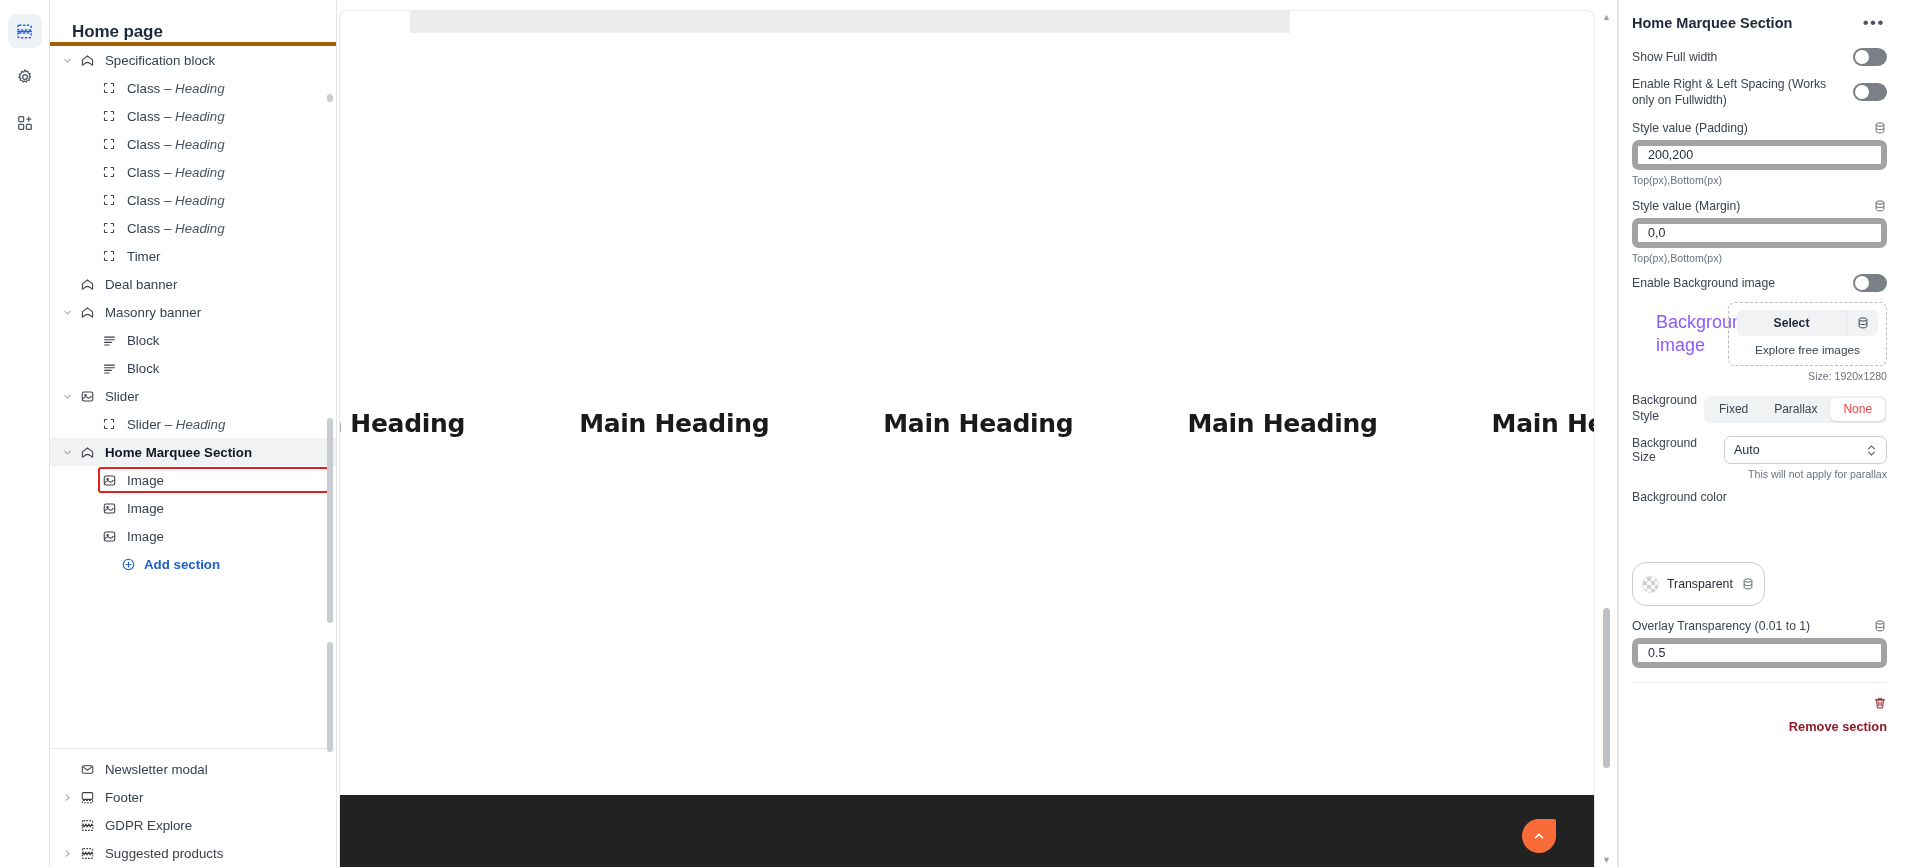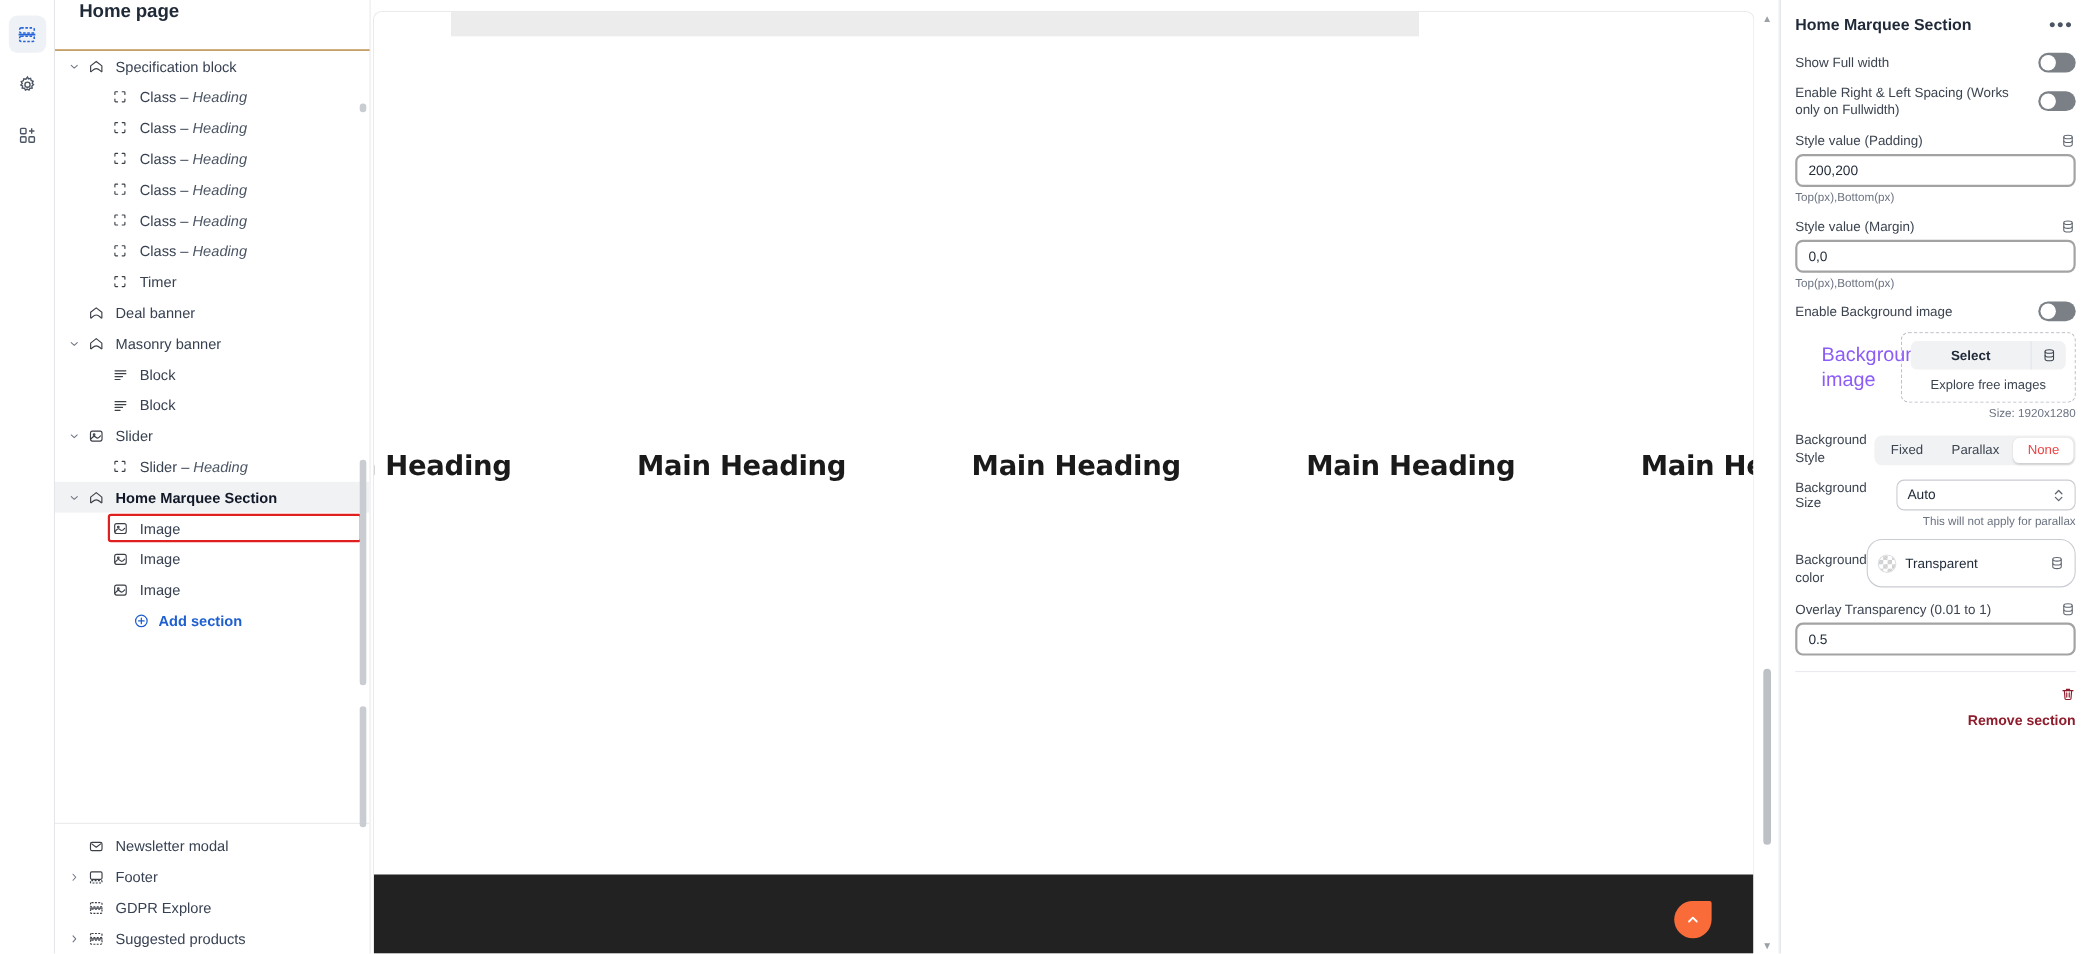--- a/index.html
+++ b/index.html
@@ -47,23 +47,23 @@
     flex: 0 0 287px;
     background: #ffffff;
     border-right: 1px solid #e4e6ea;
     position: relative;
     display: flex;
     flex-direction: column;
   }
   .sidebar-header {
     height: 46px;
     flex: 0 0 46px;
-    display: flex; align-items: flex-start;
+    display: flex; align-items: flex-end;
     padding: 0 0 0 22px;
-    border-bottom: 1px solid #a16207;
+    border-bottom: 4px solid #a16207;
   }
   .sidebar-title {
     font-size: 17px;
     font-weight: 700;
     color: #1f2937;
     letter-spacing: -0.1px;
   }
   .tree-wrap {
     position: relative;
     flex: 1 1 auto;
@@ -300,21 +300,21 @@
   .field-head {
     display: flex; align-items: center; justify-content: space-between;
     margin-top: 13px;
   }
   .field-lbl { font-size: 12.2px; color: #3c4450; }
   .db-icon { color: #5f6570; display: flex; align-items: center; cursor: pointer; }
   .txtinput {
     width: 100%;
     height: 30px;
     margin-top: 5px;
-    border: 2px solid #a3a3a3;
+    border: 6px solid #a3a3a3;
     border-radius: 7px;
     background: #ffffff;
     font-family: "Liberation Sans", sans-serif;
     font-size: 12.5px;
     color: #1f2937;
     padding: 0 10px;
     outline: none;
   }
   .hint {
     font-size: 10.6px; color: #6b7280; margin-top: 4px;
@@ -376,21 +376,21 @@
     height: 28px;
     border: 1px solid #c9ccd1;
     border-radius: 7px;
     display: flex; align-items: center; justify-content: space-between;
     padding: 0 9px;
     font-size: 12.5px; color: #1f2937;
     cursor: pointer;
     background: #ffffff;
   }
   .stepper { color: #5f6570; font-size: 10px; line-height: 8px; text-align: center; }
-  .color-row { display: flex; align-items: flex-end; margin-top: 10px; }
+  .color-row { display: flex; align-items: flex-start; gap: 10px; margin-top: 10px; flex-direction: column; }
   .color-lbl { font-size: 12.2px; color: #3c4450; flex: 0 0 62px; line-height: 1.3; }
   .colorbox {
     flex: 1 1 auto;
     height: 44px;
     border: 1px solid #c9ccd1;
     border-radius: 14px;
     display: flex; align-items: center;
     padding: 0 9px;
     gap: 8px;
     background: #ffffff;

